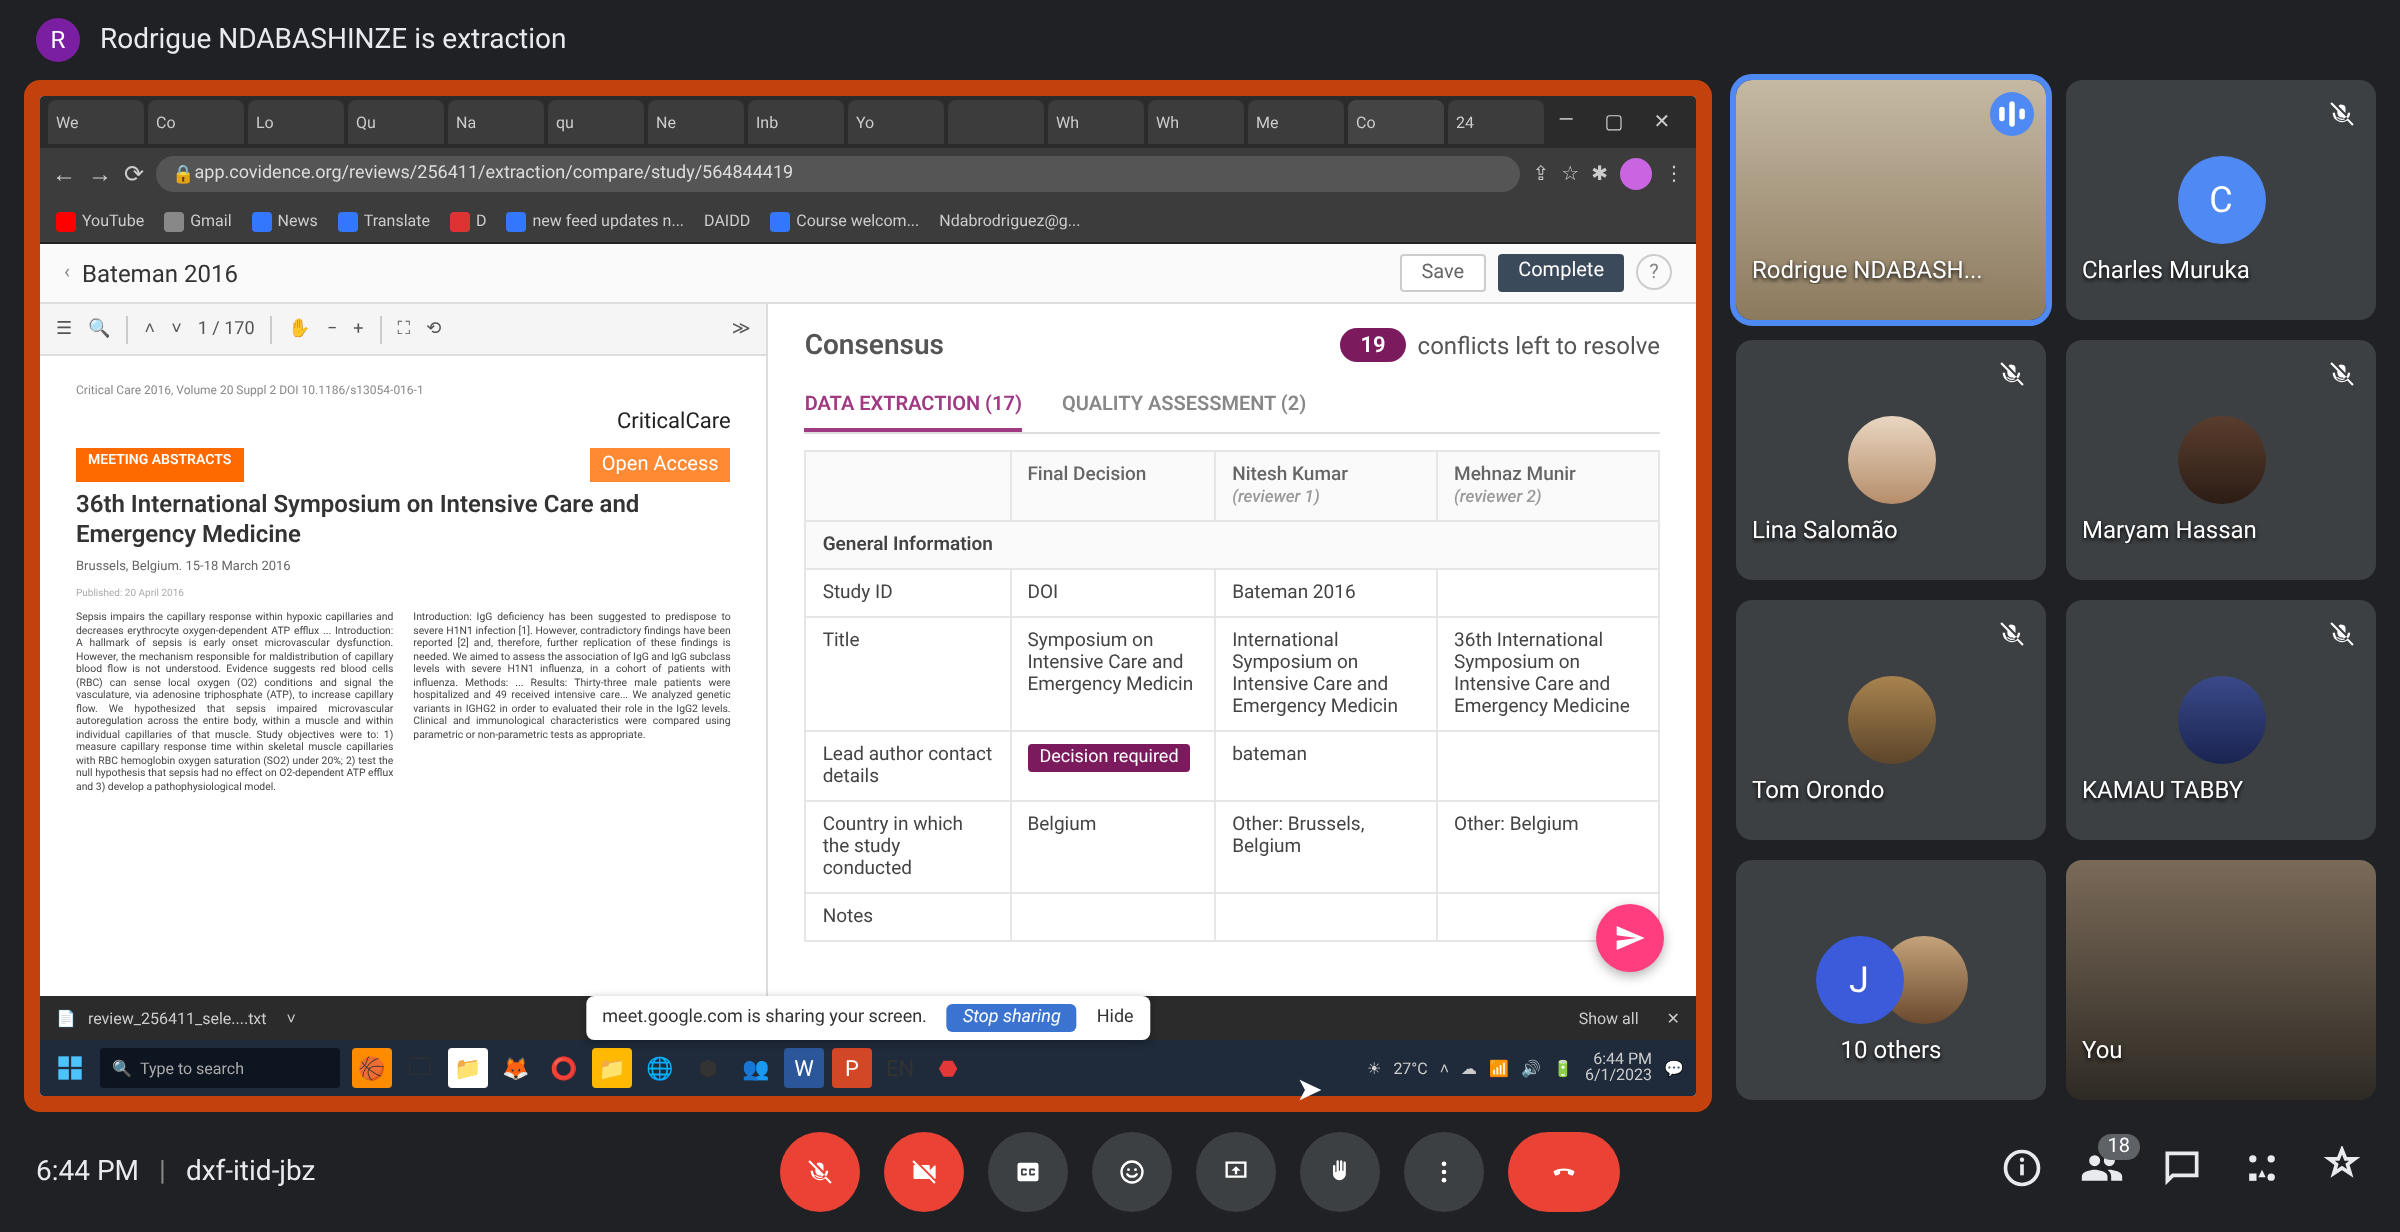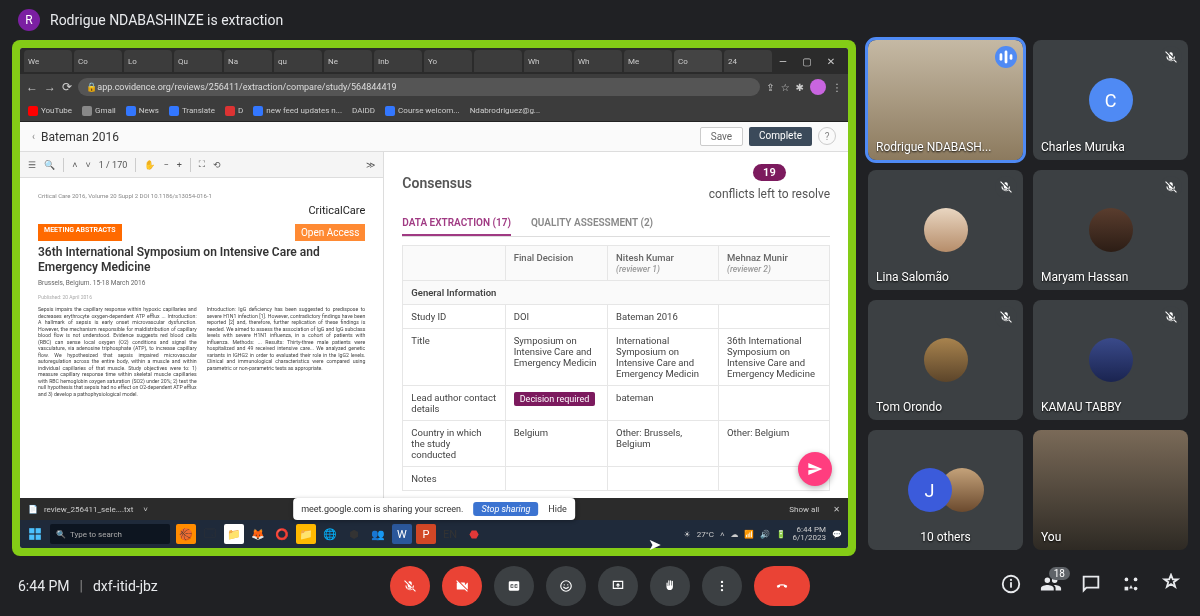--- a/index.html
+++ b/index.html
@@ -4,21 +4,21 @@
 <style>
   * { box-sizing: border-box; margin: 0; padding: 0; font-family: 'Segoe UI', Roboto, Arial, sans-serif; }
   body { width: 1200px; height: 616px; background: #202124; color: #e8eaed; overflow: hidden; position: relative; }
 
   
   .topbar { height: 40px; display: flex; align-items: center; padding: 0 18px; font-size: 14px; }
   .avatar-sm { width: 22px; height: 22px; border-radius: 50%; background:#7b1fa2; color:#fff; display:flex; align-items:center; justify-content:center; font-size:12px; margin-right:10px; }
 
   
   .main { display:flex; height: 516px; padding: 0 12px; gap:12px; }
-  .share-panel { flex:1; background:#84cc16; border-radius:8px; overflow:hidden; position:relative; }
+  .share-panel { flex:1; background:#c2410c; border-radius:8px; overflow:hidden; position:relative; }
   .share-inner { background:#fff; margin:8px; height:calc(100% - 16px); border-radius:2px; overflow:hidden; display:flex; flex-direction:column; font-size:10px; color:#333; }
 
   
   .tabstrip { height:26px; background:#2b2b2b; display:flex; align-items:center; gap:2px; padding:2px 4px; }
   .tab { flex:1; max-width:60px; height:22px; background:#3c3c3c; border-radius:4px 4px 0 0; display:flex; align-items:center; padding:0 4px; font-size:8px; color:#ccc; overflow:hidden; }
   .tab.active { background:#444; }
   .win-ctrl { margin-left:auto; display:flex; gap:6px; padding-right:4px;}
   .win-ctrl span { width:18px; text-align:center; color:#ccc; font-size:10px;}
   .addrbar { height:26px; background:#3c3c3c; display:flex; align-items:center; gap:6px; padding:0 6px; color:#ccc; }
   .addrbar .nav-ico { font-size:12px; }
@@ -48,21 +48,21 @@
   .badge-open { margin-left:auto; background:#ff8a33; color:#fff; font-size:10px; padding:2px 6px;}
   .pdf-h1 { font-size:12px; font-weight:600; color:#333; line-height:1.25; margin-bottom:4px;}
   .pdf-sub { font-size:6.5px; color:#666; margin-bottom:6px;}
   .pdf-tiny { font-size:5px; color:#aaa; margin-bottom:6px;}
   .pdf-cols { display:flex; gap:10px; }
   .pdf-col { flex:1; font-size:5.2px; color:#444; line-height:1.25; text-align:justify;}
 
   .extract-pane { flex:1; display:flex; flex-direction:column; padding:12px 18px; background:#fff; overflow:hidden;}
   .consensus-row { display:flex; align-items:center; margin-bottom:10px; }
   .consensus-title { font-size:14px; font-weight:600; color:#555; }
-  .conflict-pill { margin-left:auto; display:flex; align-items:center; gap:6px;flex-direction:column; }
+  .conflict-pill { margin-left:auto; display:flex; align-items:center; gap:6px; }
   .pill-num { background:#7c1a5e; color:#fff; font-size:11px; padding:2px 10px; border-radius:10px; font-weight:600;}
   .pill-txt { font-size:12px; color:#555; }
   .cov-tabs { display:flex; gap:20px; border-bottom:1px solid #ddd; font-size:10px; font-weight:600; }
   .cov-tab { padding:6px 0; color:#888; }
   .cov-tab.active { color:#a03a83; border-bottom:2px solid #a03a83; }
   table.ext { width:100%; border-collapse:collapse; font-size:9.5px; margin-top:8px; }
   table.ext th, table.ext td { border:1px solid #e6e6e6; padding:6px 8px; text-align:left; vertical-align:top; color:#444;}
   table.ext th { background:#fafafa; font-weight:500; color:#666;}
   .rev-role { font-style:italic; color:#999; font-size:8.5px;}
   .section-hd td { background:#fafafa; font-weight:600; color:#555;}
@@ -78,21 +78,21 @@
   .search-box { flex:0 0 120px; height:20px; background:#0d1520; border-radius:2px; color:#aaa; font-size:8px; display:flex; align-items:center; padding:0 6px; gap:4px;}
   .tb-icons { display:flex; gap:4px; }
   .tb-ico { width:20px; height:20px; border-radius:2px; display:flex; align-items:center; justify-content:center; font-size:11px;}
   .tray { margin-left:auto; display:flex; align-items:center; gap:6px; font-size:8px; color:#ccc;}
 
   
   .participants { width:320px; display:flex; flex-direction:column; gap:10px; }
   .prow { display:flex; gap:10px; height:120px; }
   .tile { flex:1; background:#3c4043; border-radius:8px; position:relative; display:flex; align-items:center; justify-content:center; overflow:hidden;}
   .tile.speaking { outline:3px solid #4f8af4; }
-  .tile .name { position:absolute; bottom:6px; left:8px; font-size:12px; color:#fff; text-shadow:0 1px 2px #000; white-space:nowrap; overflow:hidden; text-overflow:ellipsis; right:8px;}
+  .tile .name { position:absolute; bottom:18px; left:8px; font-size:12px; color:#fff; text-shadow:0 1px 2px #000; white-space:nowrap; overflow:hidden; text-overflow:ellipsis; right:8px;}
   .tile .mute { position:absolute; top:6px; right:6px; width:22px; height:22px; border-radius:50%; background:rgba(60,64,67,.8); display:flex; align-items:center; justify-content:center; }
   .mute svg, .ctrl svg { width:14px; height:14px; }
   .speak-ind { position:absolute; top:6px; right:6px; width:22px; height:22px; border-radius:50%; background:#4f8af4; display:flex; align-items:center; justify-content:center; }
   .avatar-lg { width:44px; height:44px; border-radius:50%; background:#555; display:flex; align-items:center; justify-content:center; font-size:18px; color:#fff; overflow:hidden;}
   .video-bg1 { width:100%; height:100%; background:linear-gradient(#c5b9a4,#8c7a5e); }
   .video-bg2 { width:100%; height:100%; background:linear-gradient(#7a6a58,#2e2a24); }
 
   
   .controlbar { position:absolute; bottom:0; left:0; right:0; height:60px; display:flex; align-items:center; padding:0 18px; }
   .meet-info { font-size:14px; color:#e8eaed; display:flex; align-items:center; gap:10px;}

